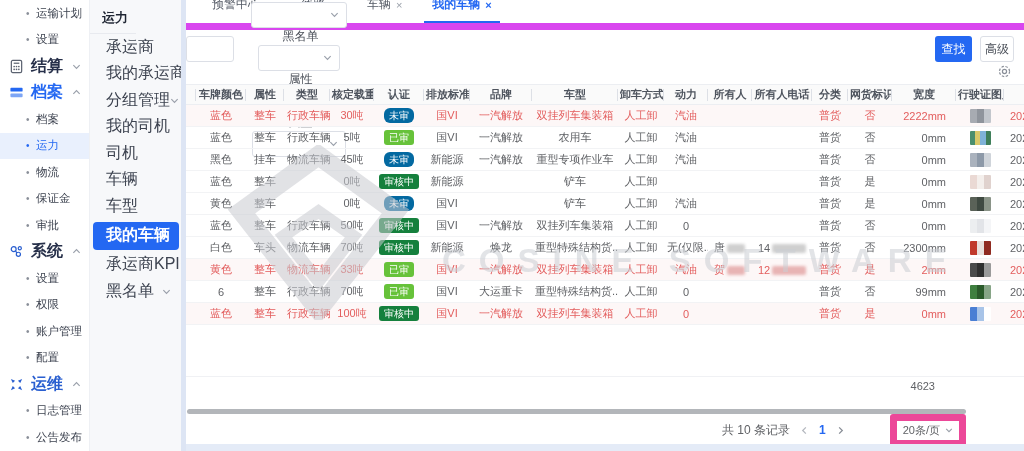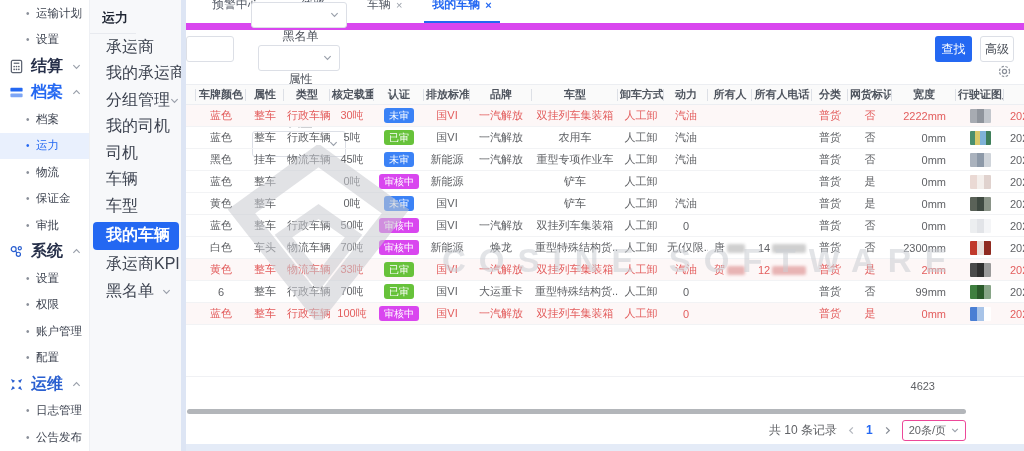--- a/index.html
+++ b/index.html
@@ -54,39 +54,39 @@
   
   .tbl-wrap { flex:none; overflow:hidden; }
   table.tbl { border-collapse:collapse; table-layout:fixed; width:858px; }
   .tbl th { height:20px; background:#fafafa; border-top:1px solid #eceef2; border-bottom:1px solid #eceef2; font-size:11px; font-weight:700; color:#4e545e; position:relative; padding:0 2px; white-space:nowrap; overflow:hidden; }
   .tbl th:not(:last-child)::after { content:""; position:absolute; right:0; top:4px; height:12px; width:1px; background:#dde0e6; }
   .tbl td { height:22px; border-bottom:1px solid #f2f3f5; font-size:11px; text-align:center; padding:0 3px; white-space:nowrap; overflow:hidden; color:#606266; }
   .tbl tr.row-red td { color:#e35d5d; background:#fdf7f7; }
   .tbl td.num { text-align:right; padding-right:10px; }
   .tbl td.date { text-align:left; padding-left:6px; }
   .badge { display:inline-block; min-width:30px; padding:1px 5px; border-radius:3px; font-size:10px; color:#fff; line-height:13px; }
-  .badge.gray { background:#3b82f6; }
+  .badge.gray { background:#0369a1;border-radius:6px; }
   .badge.green { background:#67c23a; }
-  .badge.orange { background:#d946ef; }
+  .badge.orange { background:#15803d; }
   .thumb { display:inline-block; width:21px; height:14px; border-radius:1px; vertical-align:middle; cursor:pointer; filter:blur(0.4px); }
   .blurblock { display:inline-block; height:9px; border-radius:2px; background:#cfcfcf; filter:blur(1.6px); vertical-align:middle; margin-left:2px; }
   tr.row-red .blurblock { background:#e8b4b4; }
 
   .spacer { flex:1; }
 
   .summary-row { height:32px; position:relative; border-top:1px solid #f0f1f4; flex:none; }
   .summary-val { position:absolute; right:89px; top:3px; font-size:11px; color:#606266; }
 
   .hscroll { height:8px; position:relative; flex:none; }
   .hscroll .thumb-bar { position:absolute; left:1px; top:1px; width:93%; height:5px; background:#b3b6ba; border-radius:3px; cursor:grab; }
 
   .pager { height:28px; display:flex; align-items:center; justify-content:flex-end; padding-right:58px; gap:10px; flex:none; font-size:12px; color:#606266; }
   .pager .pg-num { color:#2468f2; font-weight:700; cursor:pointer; }
   .pager .pg-chev { cursor:pointer; display:flex; align-items:center; }
-  .pager .pg-size { border:1px solid #ec4899; border-radius:3px; padding:2px 6px; display:flex; align-items:center; gap:5px; font-size:11px; color:#606266; cursor:pointer; }
+  .pager .pg-size { border:7px solid #ec4899; border-radius:3px; padding:2px 6px; display:flex; align-items:center; gap:5px; font-size:11px; color:#606266; cursor:pointer;margin-left:35px; }
 
   .bottom-strip { height:7px; background:#e4ebf7; flex:none; }
 
   
   .wm { position:absolute; left:40px; top:140px; width:790px; height:180px; pointer-events:none; z-index:5; }
   .wm-logo { position:absolute; left:0; top:5px; }
   .wm-cn { position:absolute; left:210px; top:0; font-size:94px; font-weight:700; letter-spacing:16px; color:rgba(199,202,208,0.55); white-space:nowrap; }
   .wm-en { position:absolute; left:216px; top:102px; font-size:33px; font-weight:700; letter-spacing:13px; color:rgba(203,206,211,0.55); white-space:nowrap; }
 </style>
 </head>

